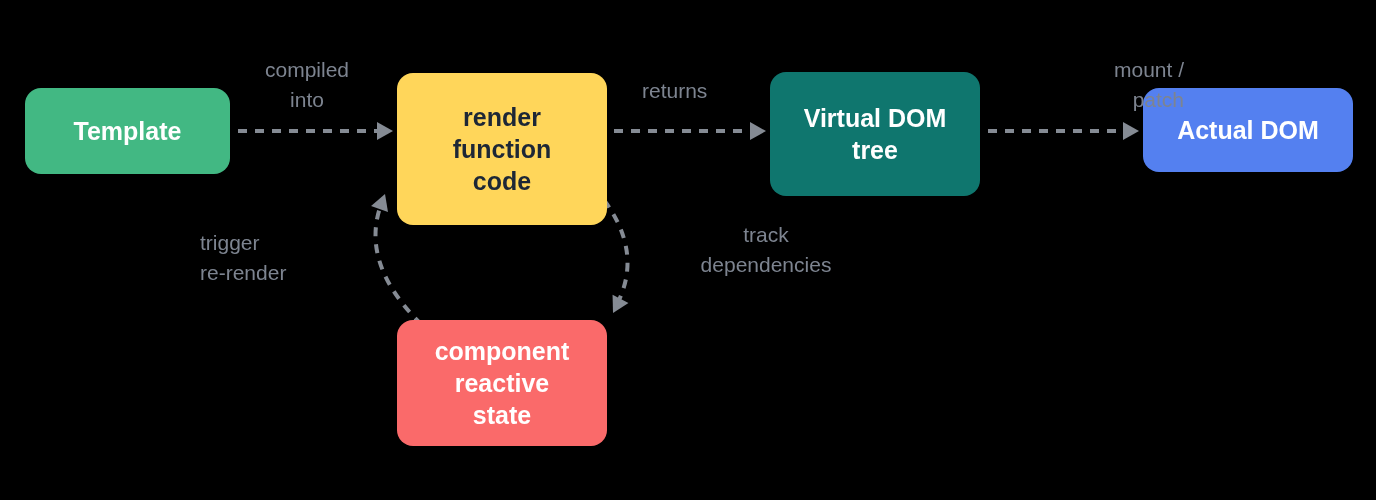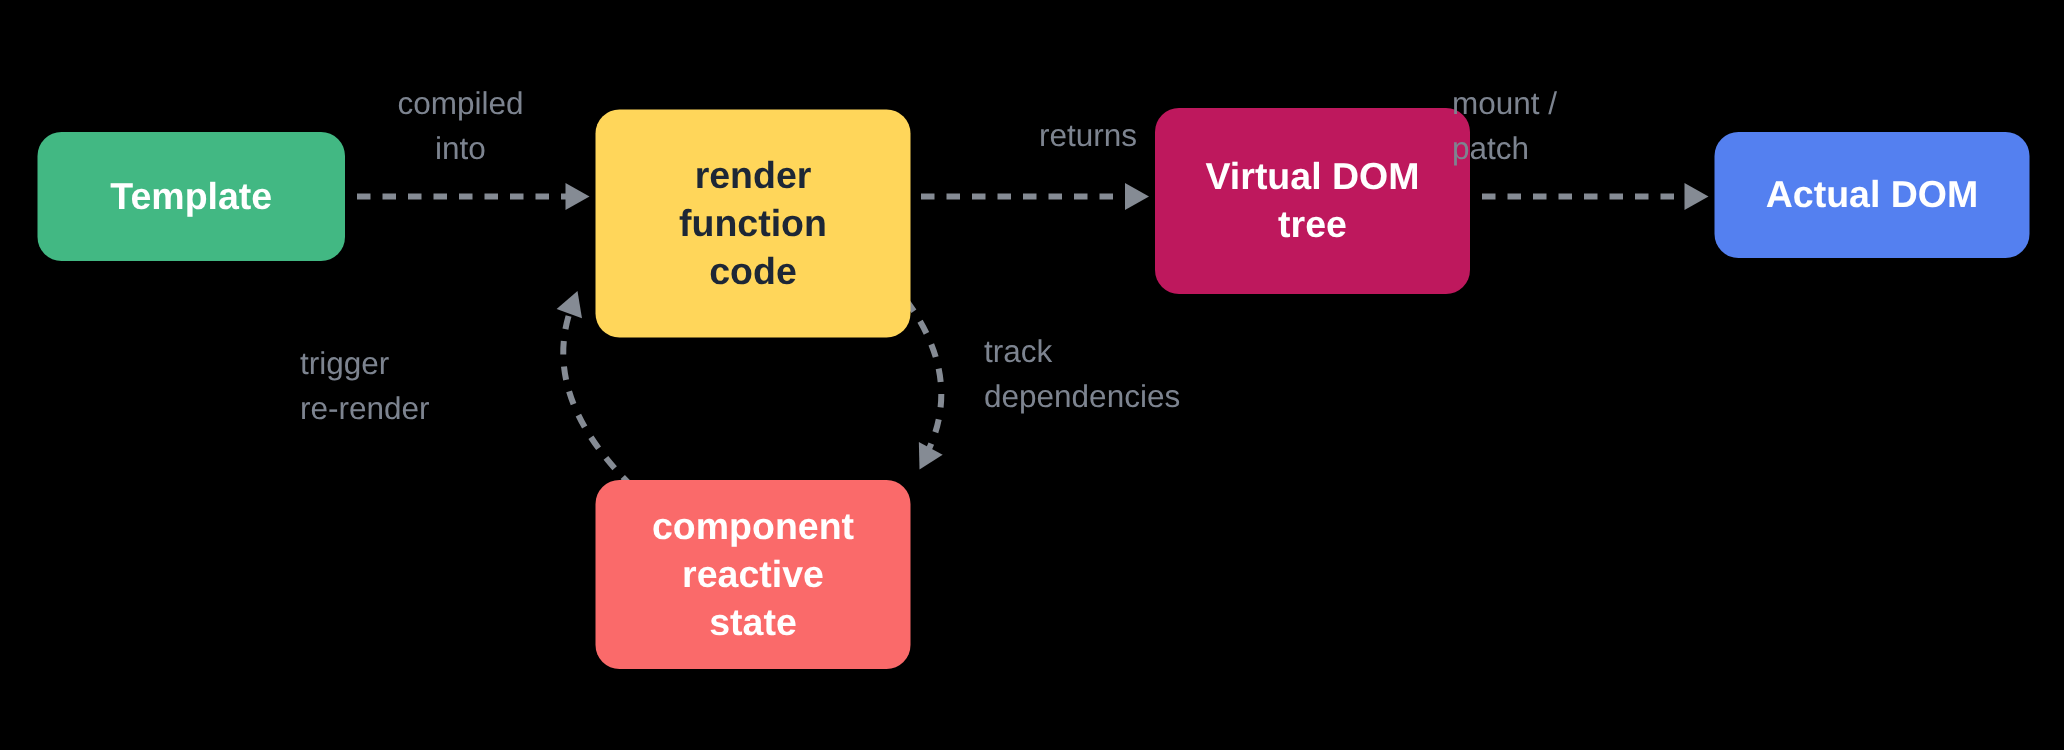--- a/index.html
+++ b/index.html
@@ -28,37 +28,37 @@
     justify-content: center;
     border-radius: 16px;
     font-weight: 700;
     font-size: 25px;
     line-height: 1.28;
     text-align: center;
     white-space: pre-line;
   }
   .node-template   { left: 25px;   top: 88px;  width: 205px; height: 86px;  background: #42b883; color: #ffffff; }
   .node-render     { left: 397px;  top: 73px;  width: 210px; height: 152px; background: #ffd65a; color: #1d2736; }
-  .node-vdom       { left: 770px;  top: 72px;  width: 210px; height: 124px; background: #be185d; color: #ffffff; }
+  .node-vdom       { left: 770px;  top: 72px;  width: 210px; height: 124px; background: #0f766e; color: #ffffff; }
   .node-actualdom  { left: 1143px; top: 88px;  width: 210px; height: 84px;  background: #5480f0; color: #ffffff; }
   .node-state      { left: 397px;  top: 320px; width: 210px; height: 126px; background: #fa6a6a; color: #ffffff; }
   .edge-label {
     position: absolute;
     z-index: 2;
     color: #7d8490;
     font-weight: 400;
     font-size: 21px;
     line-height: 1.45;
     white-space: pre-line;
   }
   .lbl-compiled  { left: 237px;  top: 55px;  width: 140px; text-align: center; }
-  .lbl-returns   { left: 618px;  top: 76px;  width: 140px; text-align: right; }
-  .lbl-mount     { left: 968px;  top: 55px;  width: 140px; text-align: left; }
+  .lbl-returns   { left: 642px;  top: 76px;  width: 140px; text-align: left; }
+  .lbl-mount     { left: 1044px;  top: 55px;  width: 140px; text-align: right; }
   .lbl-trigger   { left: 200px;  top: 228px; width: 148px; }
-  .lbl-track     { left: 656px;  top: 220px; width: 220px; text-align: left; }
+  .lbl-track     { left: 656px;  top: 220px; width: 220px; text-align: center; }
   .dash {
     fill: none;
     stroke: #858b94;
     stroke-width: 4;
     stroke-dasharray: 9 8;
   }
   .arrowhead {
     fill: #858b94;
     stroke: none;
   }

